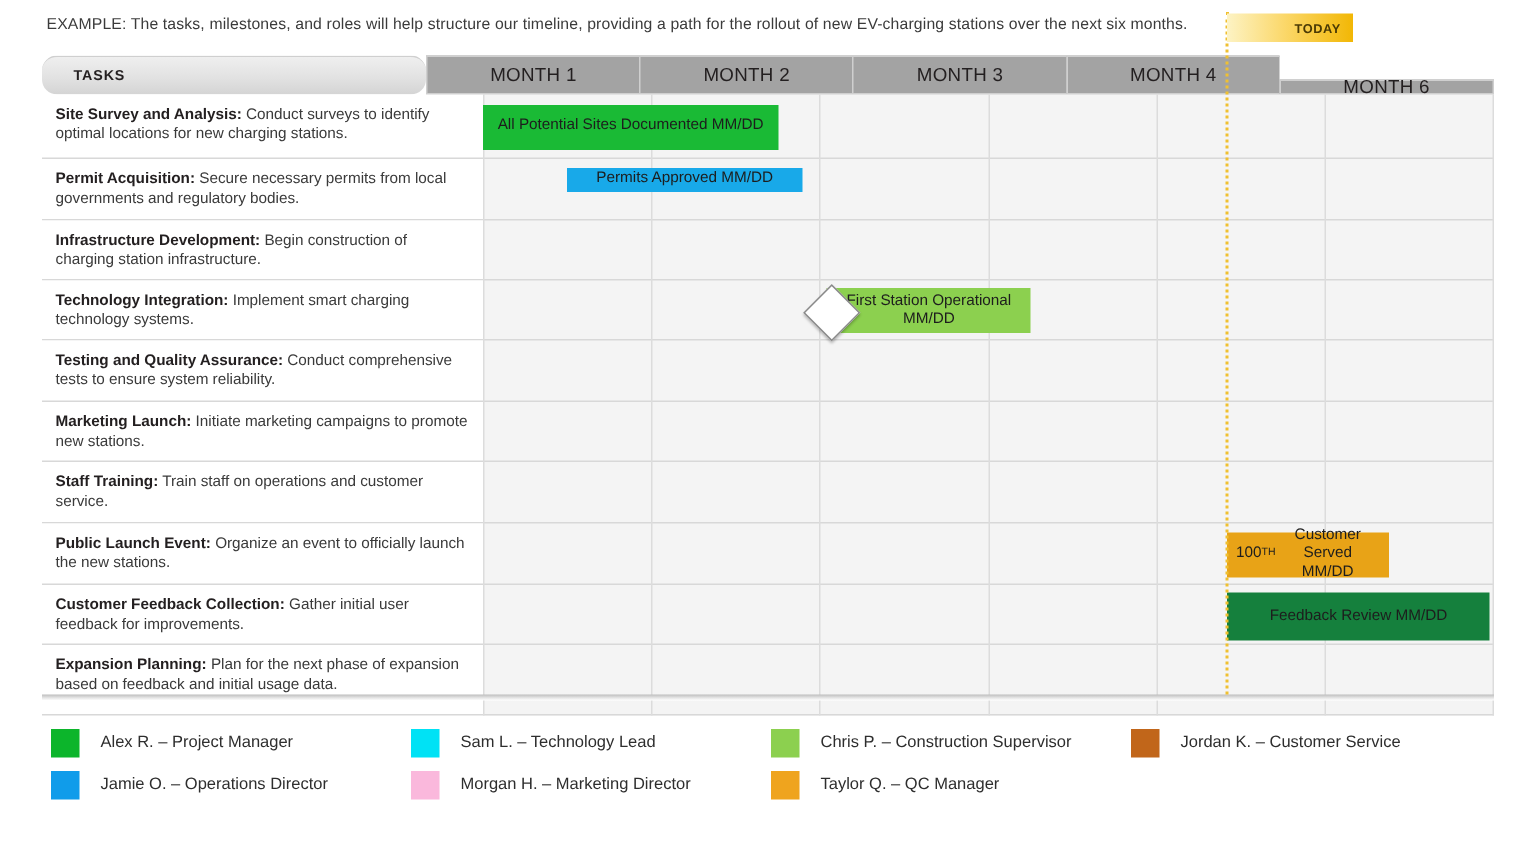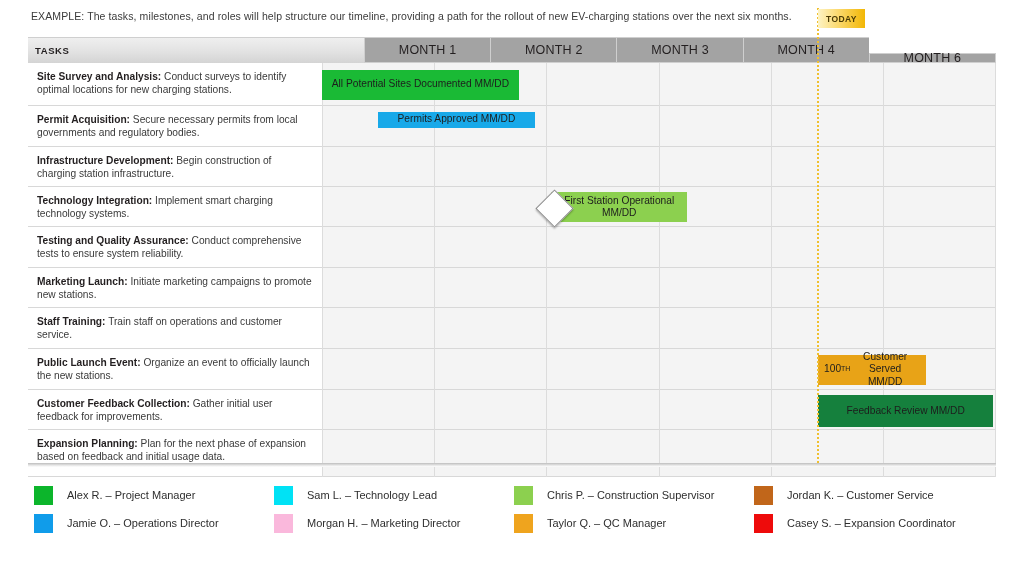--- a/index.html
+++ b/index.html
@@ -45,20 +45,21 @@
     height: 19px;
     background: linear-gradient(90deg, #fdf3c4 0%, #fbd86b 45%, #f2b705 100%);
     z-index: 31;
     display: flex;
     align-items: center;
     justify-content: center;
     font-size: 8.5px;
     font-weight: 700;
     color: #4a3a05;
     letter-spacing: 0.4px;
+    padding-left: 37px;
   }
 
   
   .gantt {
     position: absolute;
     left: 28px;
     top: 37px;
     width: 968px;
   }
   .gantt-shadow {
@@ -68,31 +69,32 @@
     width: 968px;
     height: 4px;
     background: linear-gradient(180deg, #bdbdbd 0%, #e8e8e8 60%, #ffffff 100%);
   }
 
   .head-row {
     display: flex;
     height: 26px;
   }
   .head-tasks {
-    width: 336px;
+    width: 256px;
     background: linear-gradient(180deg, #efefef 0%, #e2e2e2 55%, #d4d4d4 100%);
     display: flex;
     align-items: center;
-    padding-left: 7px;
+    padding-left: 21px;
     box-sizing: border-box;
     font-size: 9.5px;
     font-weight: 700;
     letter-spacing: 0.6px;
     color: #231f20;
     border-top: 1px solid #cfcfcf;
+    border-radius: 10px;
   }
   .head-months {
     display: flex;
     flex: 1;
   }
   .head-month {
     flex: 1;
     border-left: 1px solid #cfcfcf;
     border-top: 1px solid #cfcfcf;
     border-bottom: 1px solid #cfcfcf;
@@ -283,17 +285,13 @@
       <span>Jamie O. – Operations Director</span>
     </div>
     <div class="legend-item">
       <span class="legend-swatch" style="background: rgb(250, 184, 220);"></span>
       <span>Morgan H. – Marketing Director</span>
     </div>
     <div class="legend-item">
       <span class="legend-swatch" style="background: rgb(239, 164, 30);"></span>
       <span>Taylor Q. – QC Manager</span>
     </div>
-    <div class="legend-item">
-      <span class="legend-swatch" style="background: rgb(238, 11, 11);"></span>
-      <span>Casey S. – Expansion Coordinator</span>
-    </div>
   </div>
 
 </body></html>

